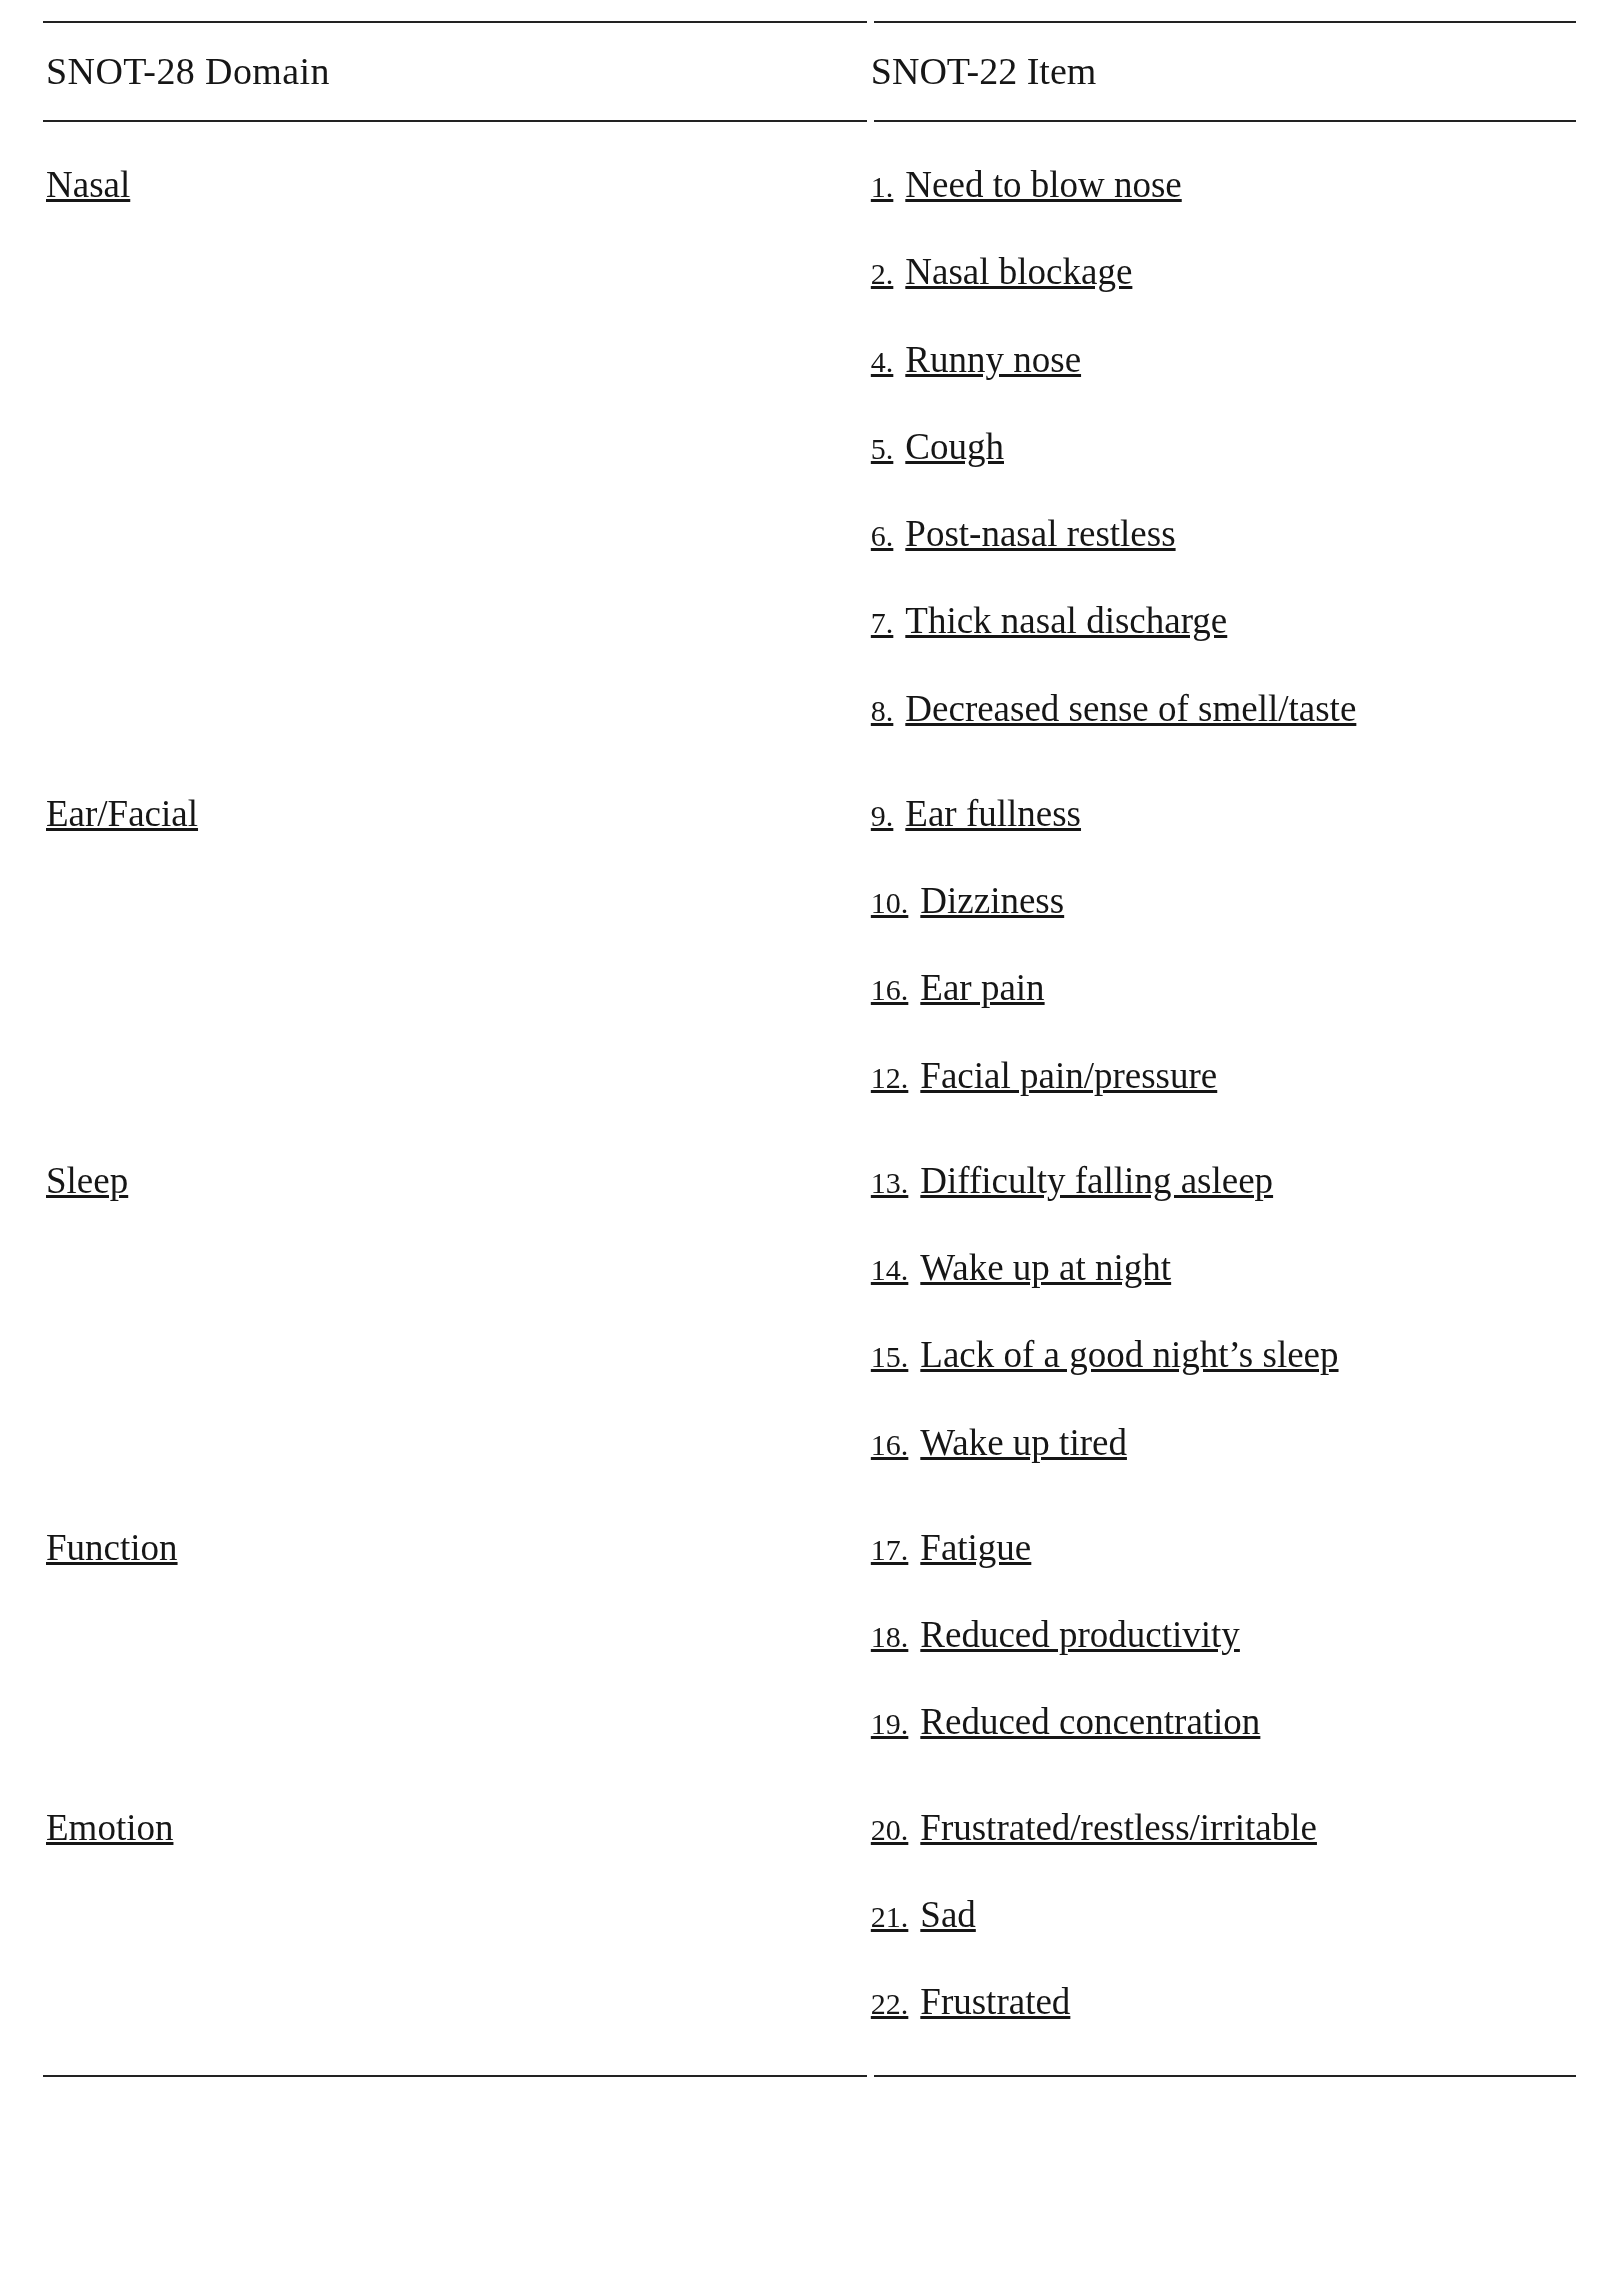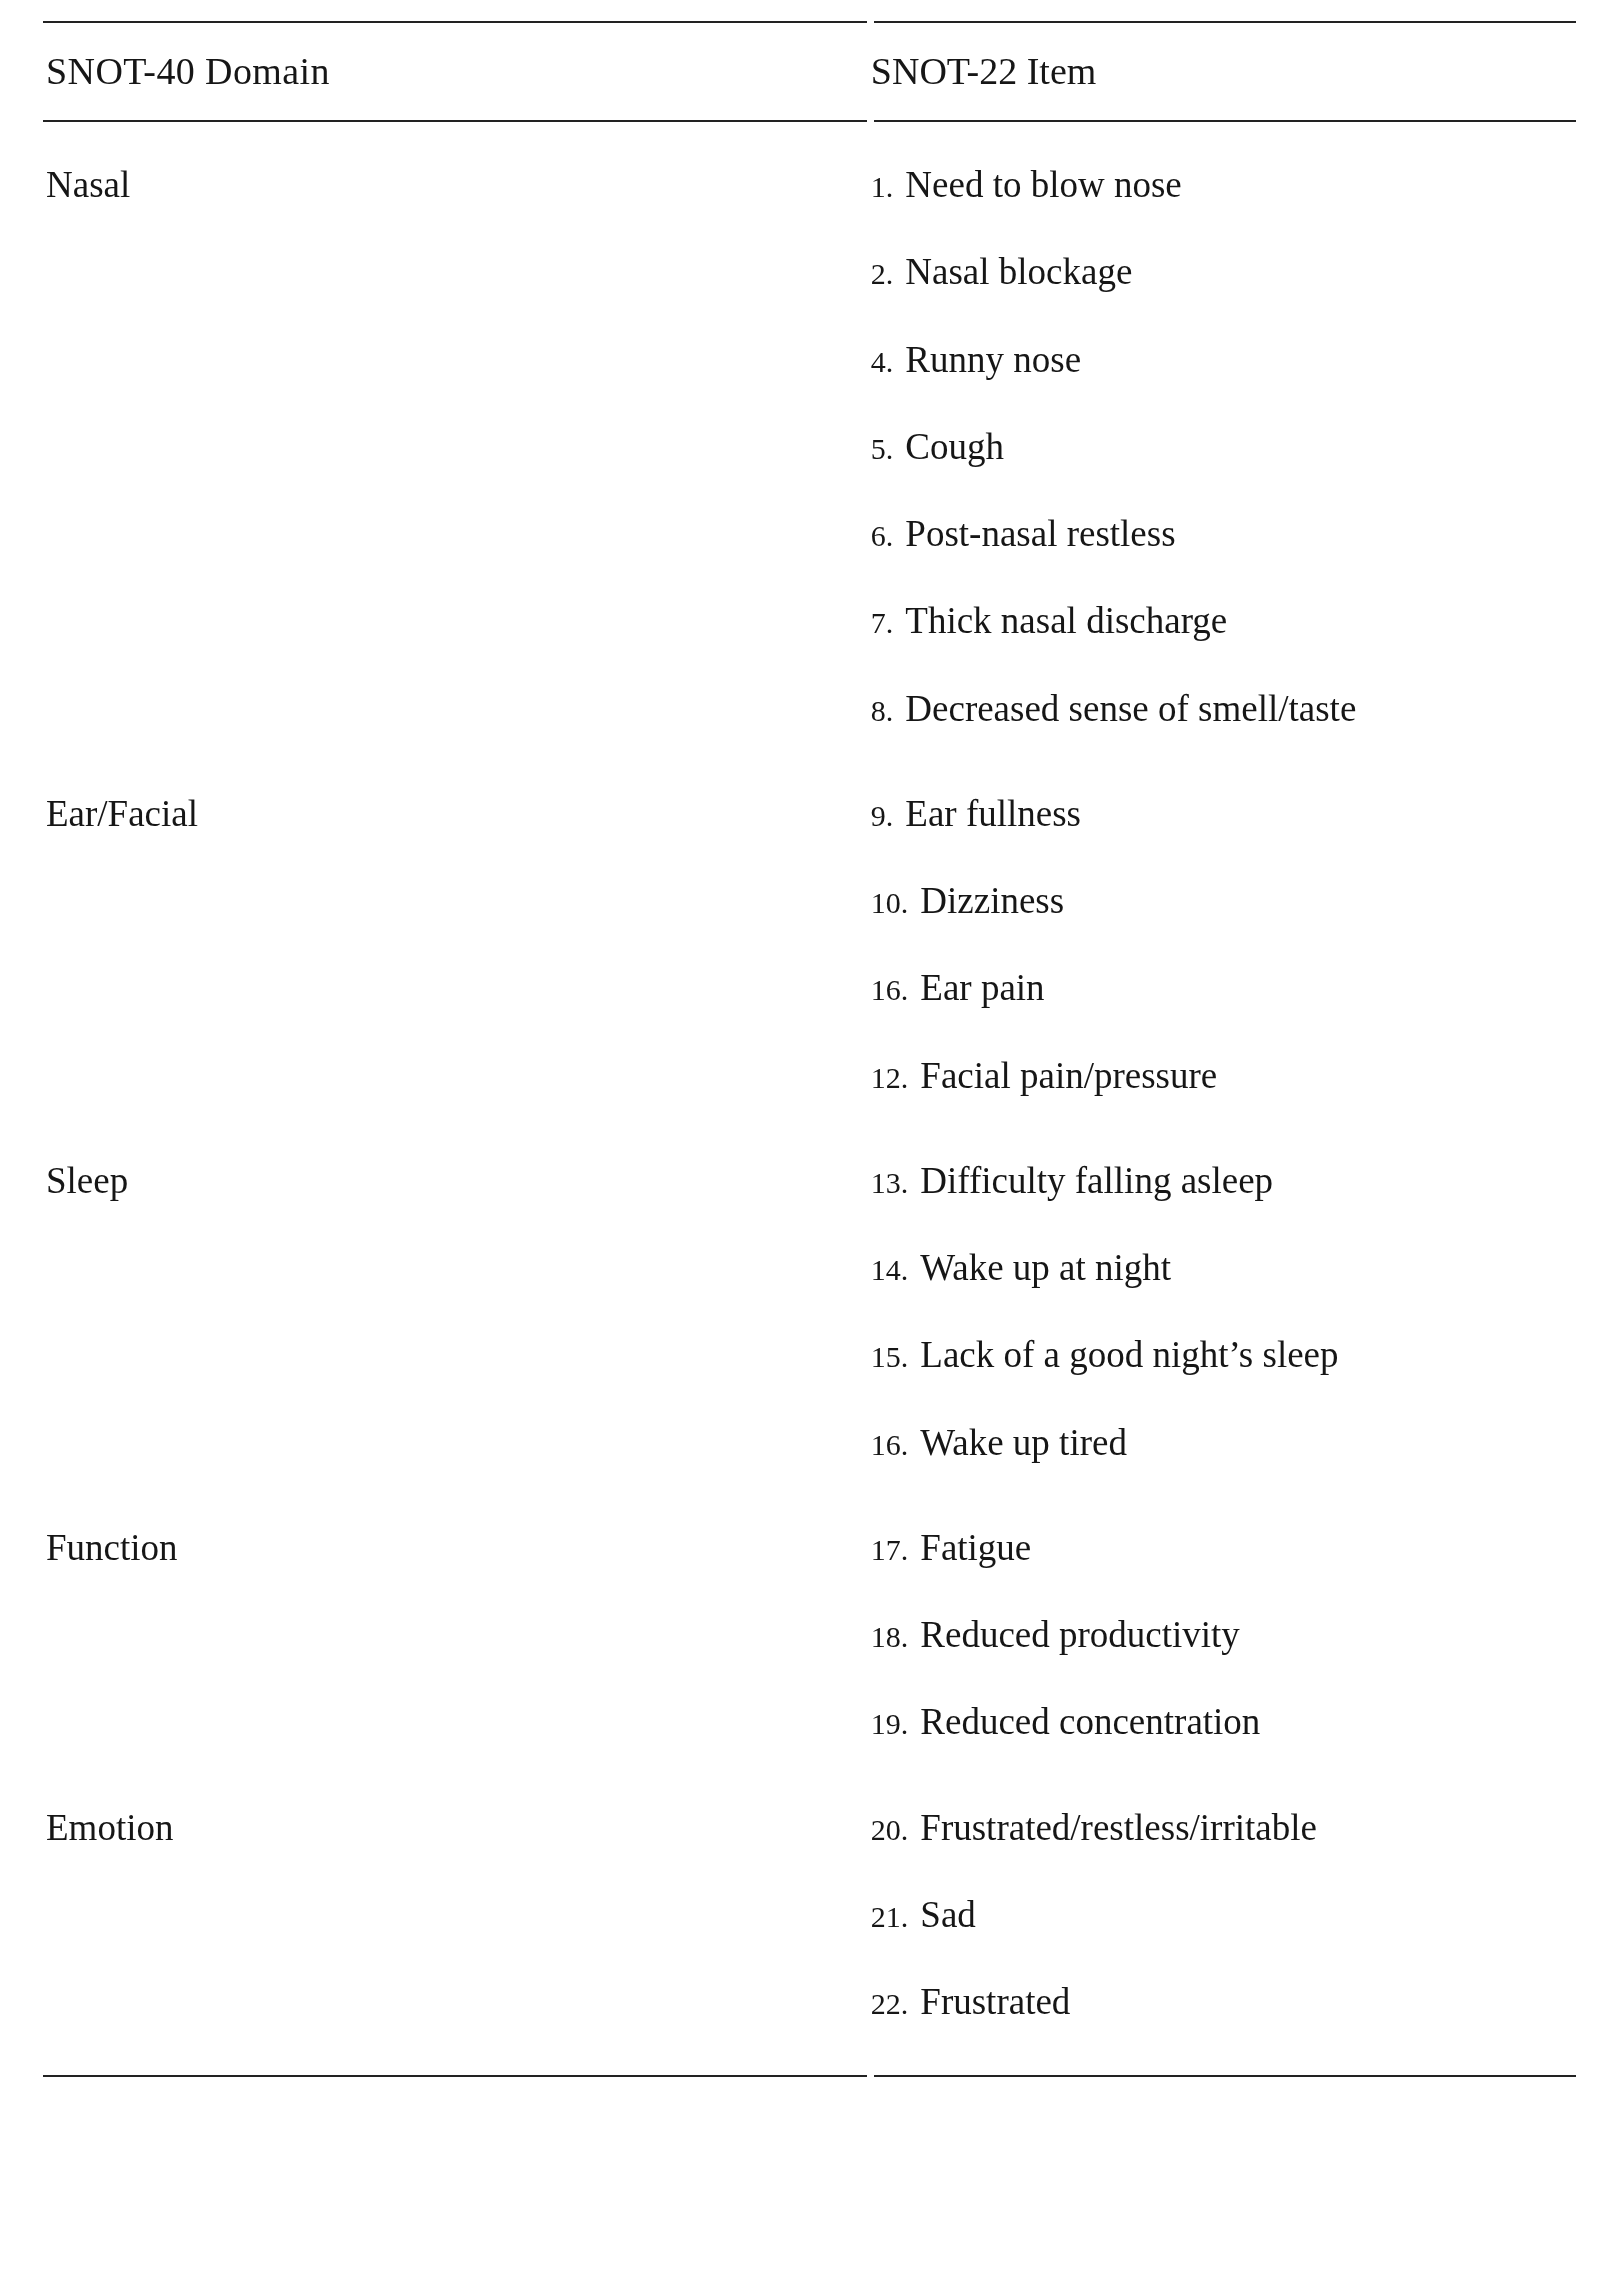--- a/index.html
+++ b/index.html
@@ -44,20 +44,21 @@
     font-size: 38px;
     text-align: left;
   }
   .table-body {
     padding: 10.6px 0 20px 0;
   }
   .group-row {
     display: grid;
     grid-template-columns: 54fr 46fr;
     padding: 9px 0;
+    text-decoration: underline;
   }
   .domain-cell {
     font-size: 37px;
     line-height: 1.25;
     padding-top: 20.5px;
     padding-left: 3px;
     text-align: left;
   }
   .items-cell {
     text-align: left;
@@ -80,21 +81,21 @@
 <body>
 
 <div class="table">
 
   <div class="rule">
     <div></div>
     <div></div>
   </div>
 
   <div class="header-row">
-    <div class="header-domain">SNOT-40 Domain</div>
+    <div class="header-domain">SNOT-28 Domain</div>
     <div class="header-item">SNOT-22 Item</div>
   </div>
 
   <div class="rule">
     <div></div>
     <div></div>
   </div>
 
   <div class="table-body">
       <div class="group-row">

